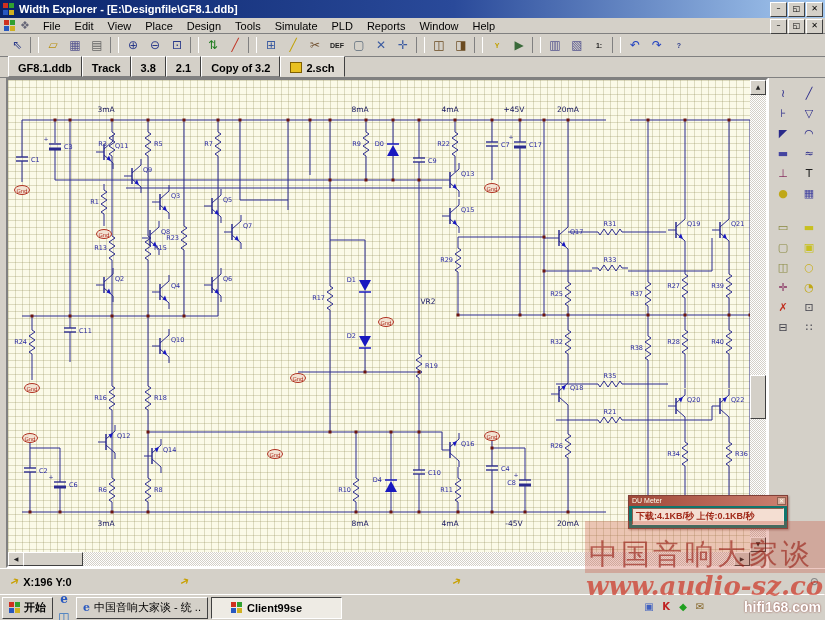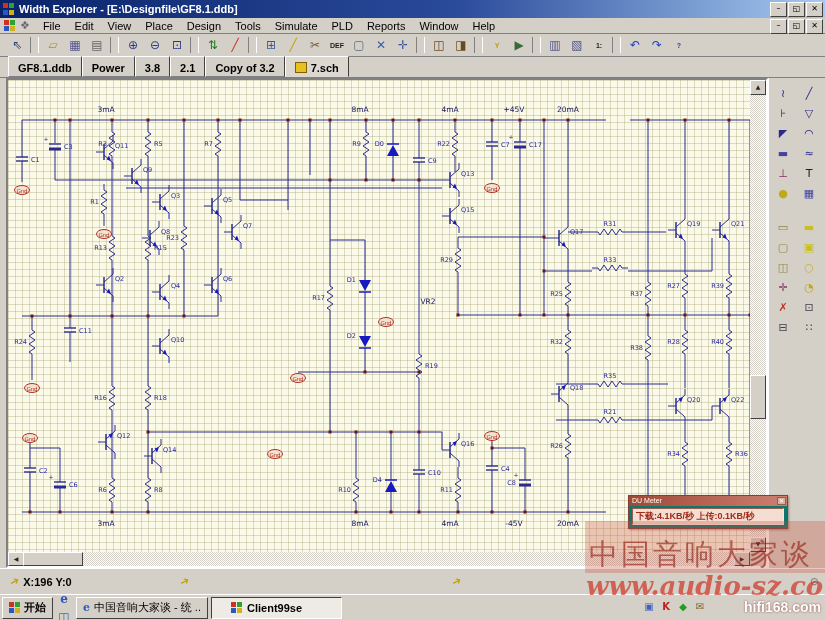--- a/index.html
+++ b/index.html
@@ -165,34 +165,34 @@
       <span class="tb-btn" style="color: rgb(32, 64, 192);">↶</span>
       <span class="tb-btn" style="color: rgb(32, 64, 192);">↷</span>
       <span class="tb-btn txt" style="color: rgb(42, 58, 138);">?</span>
     </div>
 
   <div id="tabbar">
       <div class="tab">
         <span>GF8.1.ddb</span>
       </div>
       <div class="tab">
-        <span>Power</span>
+        <span>Track</span>
       </div>
       <div class="tab">
         <span>3.8</span>
       </div>
       <div class="tab">
         <span>2.1</span>
       </div>
       <div class="tab">
         <span>Copy of 3.2</span>
       </div>
       <div class="tab active">
         <span class="tab-icon"></span>
-        <span>7.sch</span>
+        <span>2.sch</span>
       </div>
     </div>
 
   <div id="workframe">
     <div id="canvas">
       <svg id="schem" width="742" height="472" viewBox="0 0 742 472">
           <line x1="14" y1="40" x2="598" y2="40" stroke="#2b2b8f" stroke-width="1"></line>
           <line x1="622" y1="40" x2="742" y2="40" stroke="#2b2b8f" stroke-width="1"></line>
           <line x1="14" y1="432" x2="598" y2="432" stroke="#2b2b8f" stroke-width="1"></line>
           <line x1="622" y1="432" x2="742" y2="432" stroke="#2b2b8f" stroke-width="1"></line>

